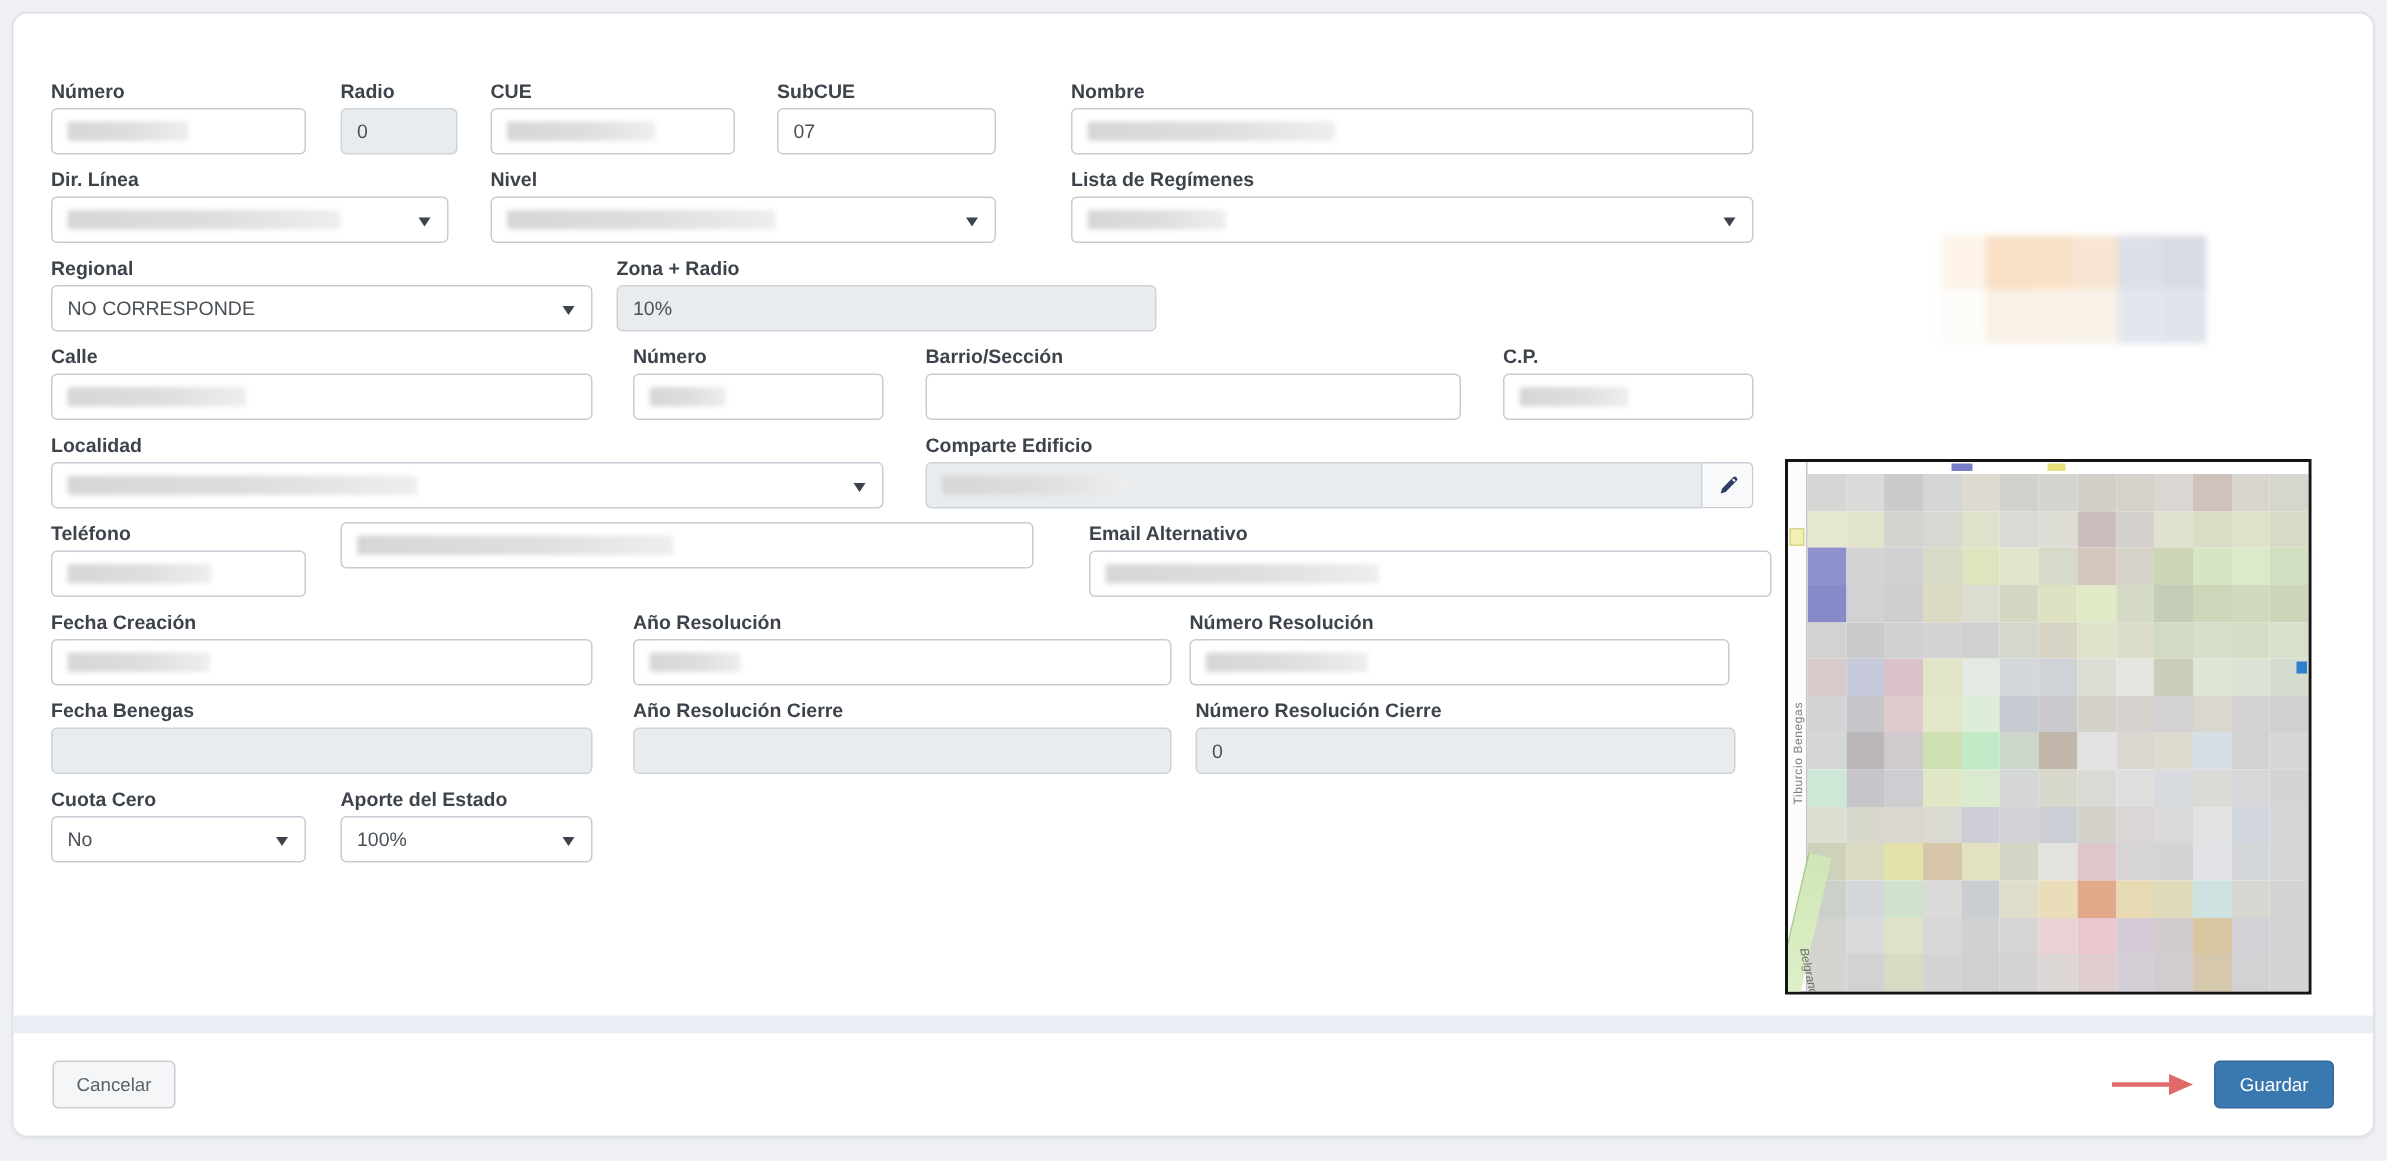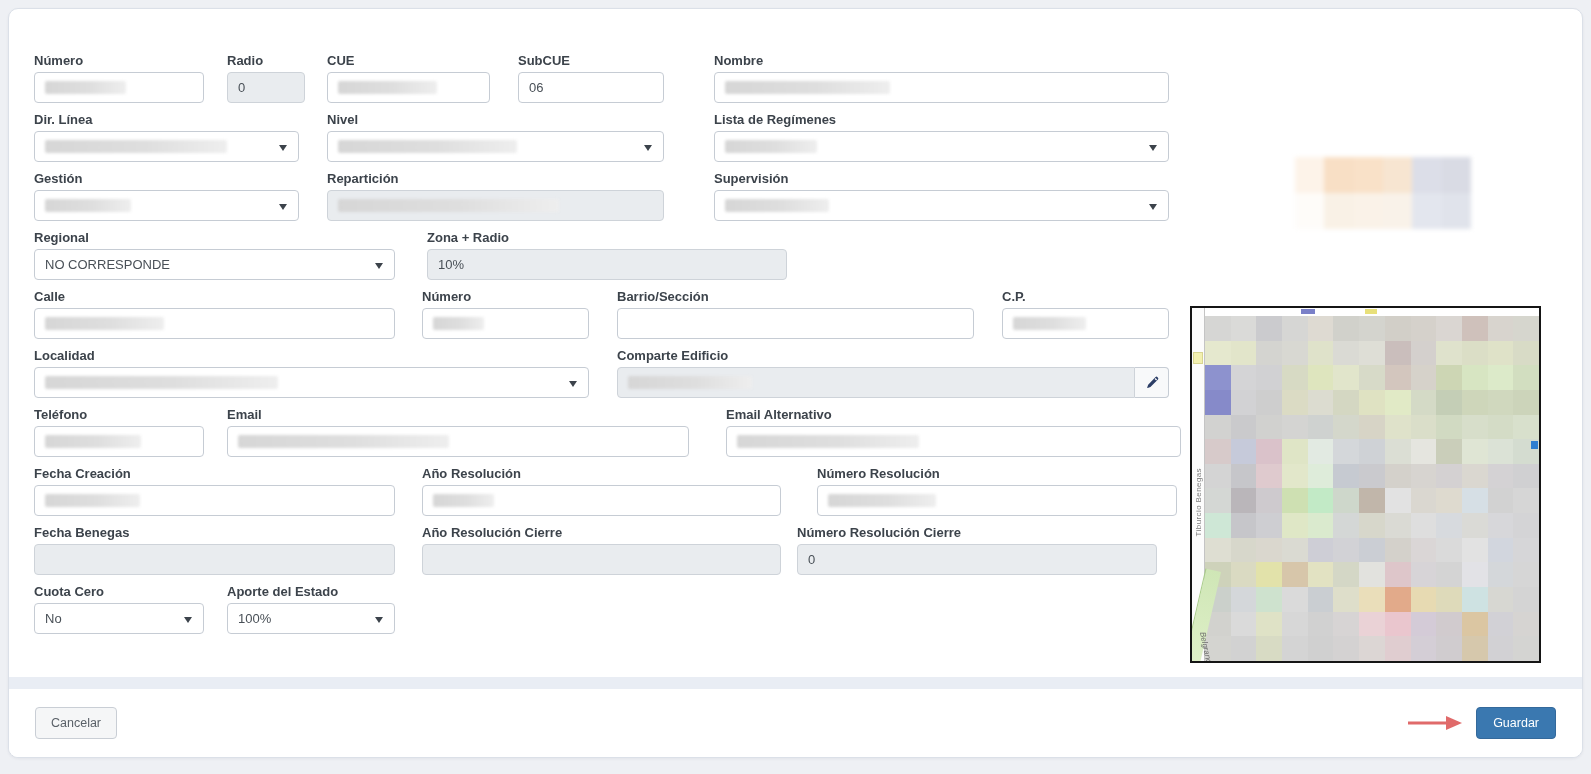--- a/index.html
+++ b/index.html
@@ -124,21 +124,21 @@
       </div>
       <div class="fld" style="width:163px;margin-left:22px">
         <label>CUE</label>
         <div class="ctl">
             <span class="redact" style="width:70%"></span>
           </div>
       </div>
       <div class="fld" style="width:146px;margin-left:28px">
         <label>SubCUE</label>
         <div class="ctl">
-            <span>06</span>
+            <span>07</span>
           </div>
       </div>
       <div class="fld" style="width:455px;margin-left:50px">
         <label>Nombre</label>
         <div class="ctl">
             <span class="redact" style="width:38%"></span>
           </div>
       </div>
     </div>
 
@@ -156,49 +156,29 @@
           </div>
       </div>
       <div class="fld" style="width:455px;margin-left:50px">
         <label>Lista de Regímenes</label>
         <div class="ctl sel">
             <span class="redact" style="width:22%"></span>
           </div>
       </div>
     </div>
 
-    <div class="row">
-      <div class="fld" style="width:265px">
-        <label>Gestión</label>
-        <div class="ctl sel">
-            <span class="redact" style="width:38%"></span>
-          </div>
-      </div>
-      <div class="fld" style="width:337px;margin-left:28px">
-        <label>Repartición</label>
-        <div class="ctl dis">
-            <span class="redact" style="width:70%"></span>
-          </div>
-      </div>
-      <div class="fld" style="width:455px;margin-left:50px">
-        <label>Supervisión</label>
-        <div class="ctl sel">
-            <span class="redact" style="width:25%"></span>
-          </div>
-      </div>
-    </div>
 
     <div class="row">
       <div class="fld" style="width:361px">
         <label>Regional</label>
         <div class="ctl sel">
             <span>NO CORRESPONDE</span>
           </div>
       </div>
-      <div class="fld" style="width:360px;margin-left:32px">
+      <div class="fld" style="width:360px;margin-left:16px">
         <label>Zona + Radio</label>
         <div class="ctl dis">
             <span>10%</span>
           </div>
       </div>
     </div>
 
     <div class="row">
       <div class="fld" style="width:361px">
         <label>Calle</label>
@@ -247,21 +227,20 @@
     </div>
 
     <div class="row">
       <div class="fld" style="width:170px">
         <label>Teléfono</label>
         <div class="ctl">
             <span class="redact" style="width:65%"></span>
           </div>
       </div>
       <div class="fld" style="width:462px;margin-left:23px">
-        <label>Email</label>
         <div class="ctl">
             <span class="redact" style="width:48%"></span>
           </div>
       </div>
       <div class="fld" style="width:455px;margin-left:37px">
         <label>Email Alternativo</label>
         <div class="ctl">
             <span class="redact" style="width:42%"></span>
           </div>
       </div>
@@ -273,21 +252,21 @@
         <div class="ctl">
             <span class="redact" style="width:28%"></span>
           </div>
       </div>
       <div class="fld" style="width:359px;margin-left:27px">
         <label>Año Resolución</label>
         <div class="ctl">
             <span class="redact" style="width:18%"></span>
           </div>
       </div>
-      <div class="fld" style="width:360px;margin-left:36px">
+      <div class="fld" style="width:360px;margin-left:12px">
         <label>Número Resolución</label>
         <div class="ctl">
             <span class="redact" style="width:32%"></span>
           </div>
       </div>
     </div>
 
     <div class="row">
       <div class="fld" style="width:361px">
         <label>Fecha Benegas</label>

